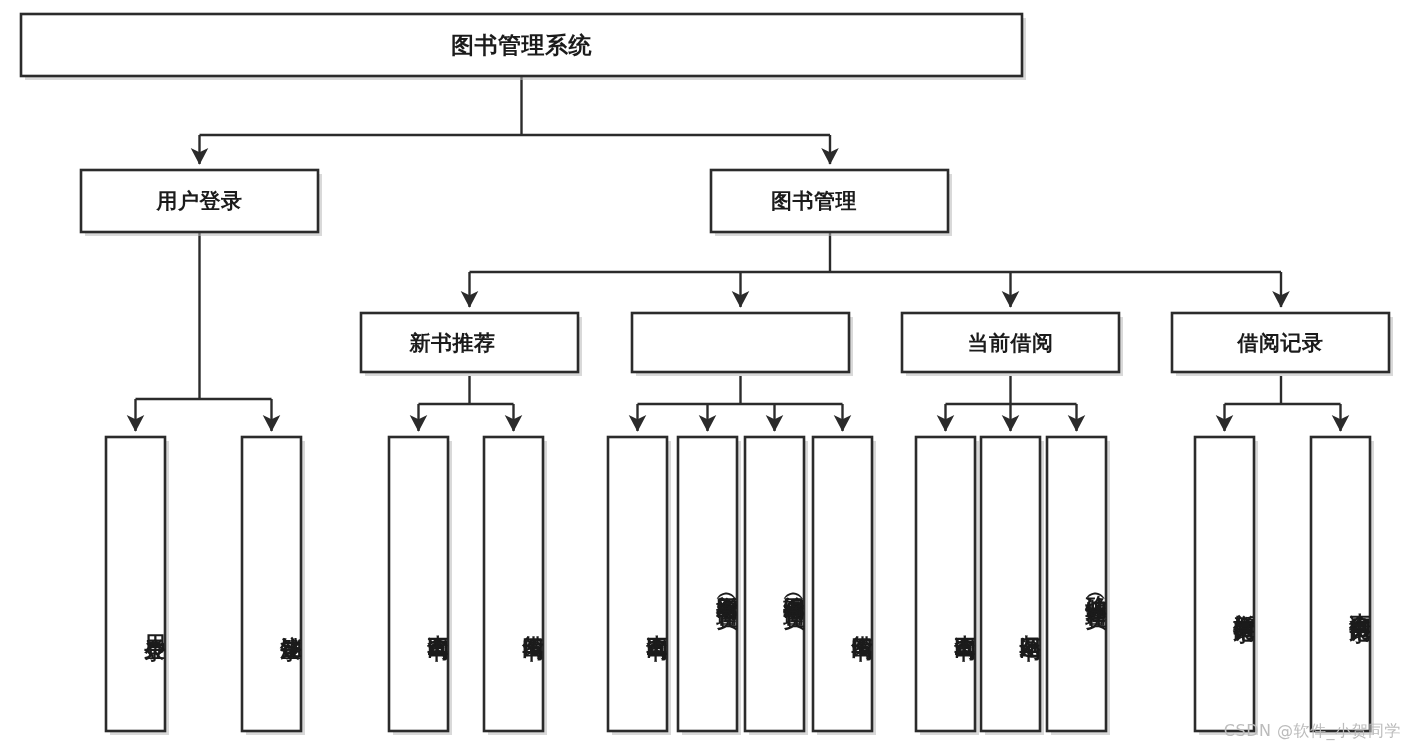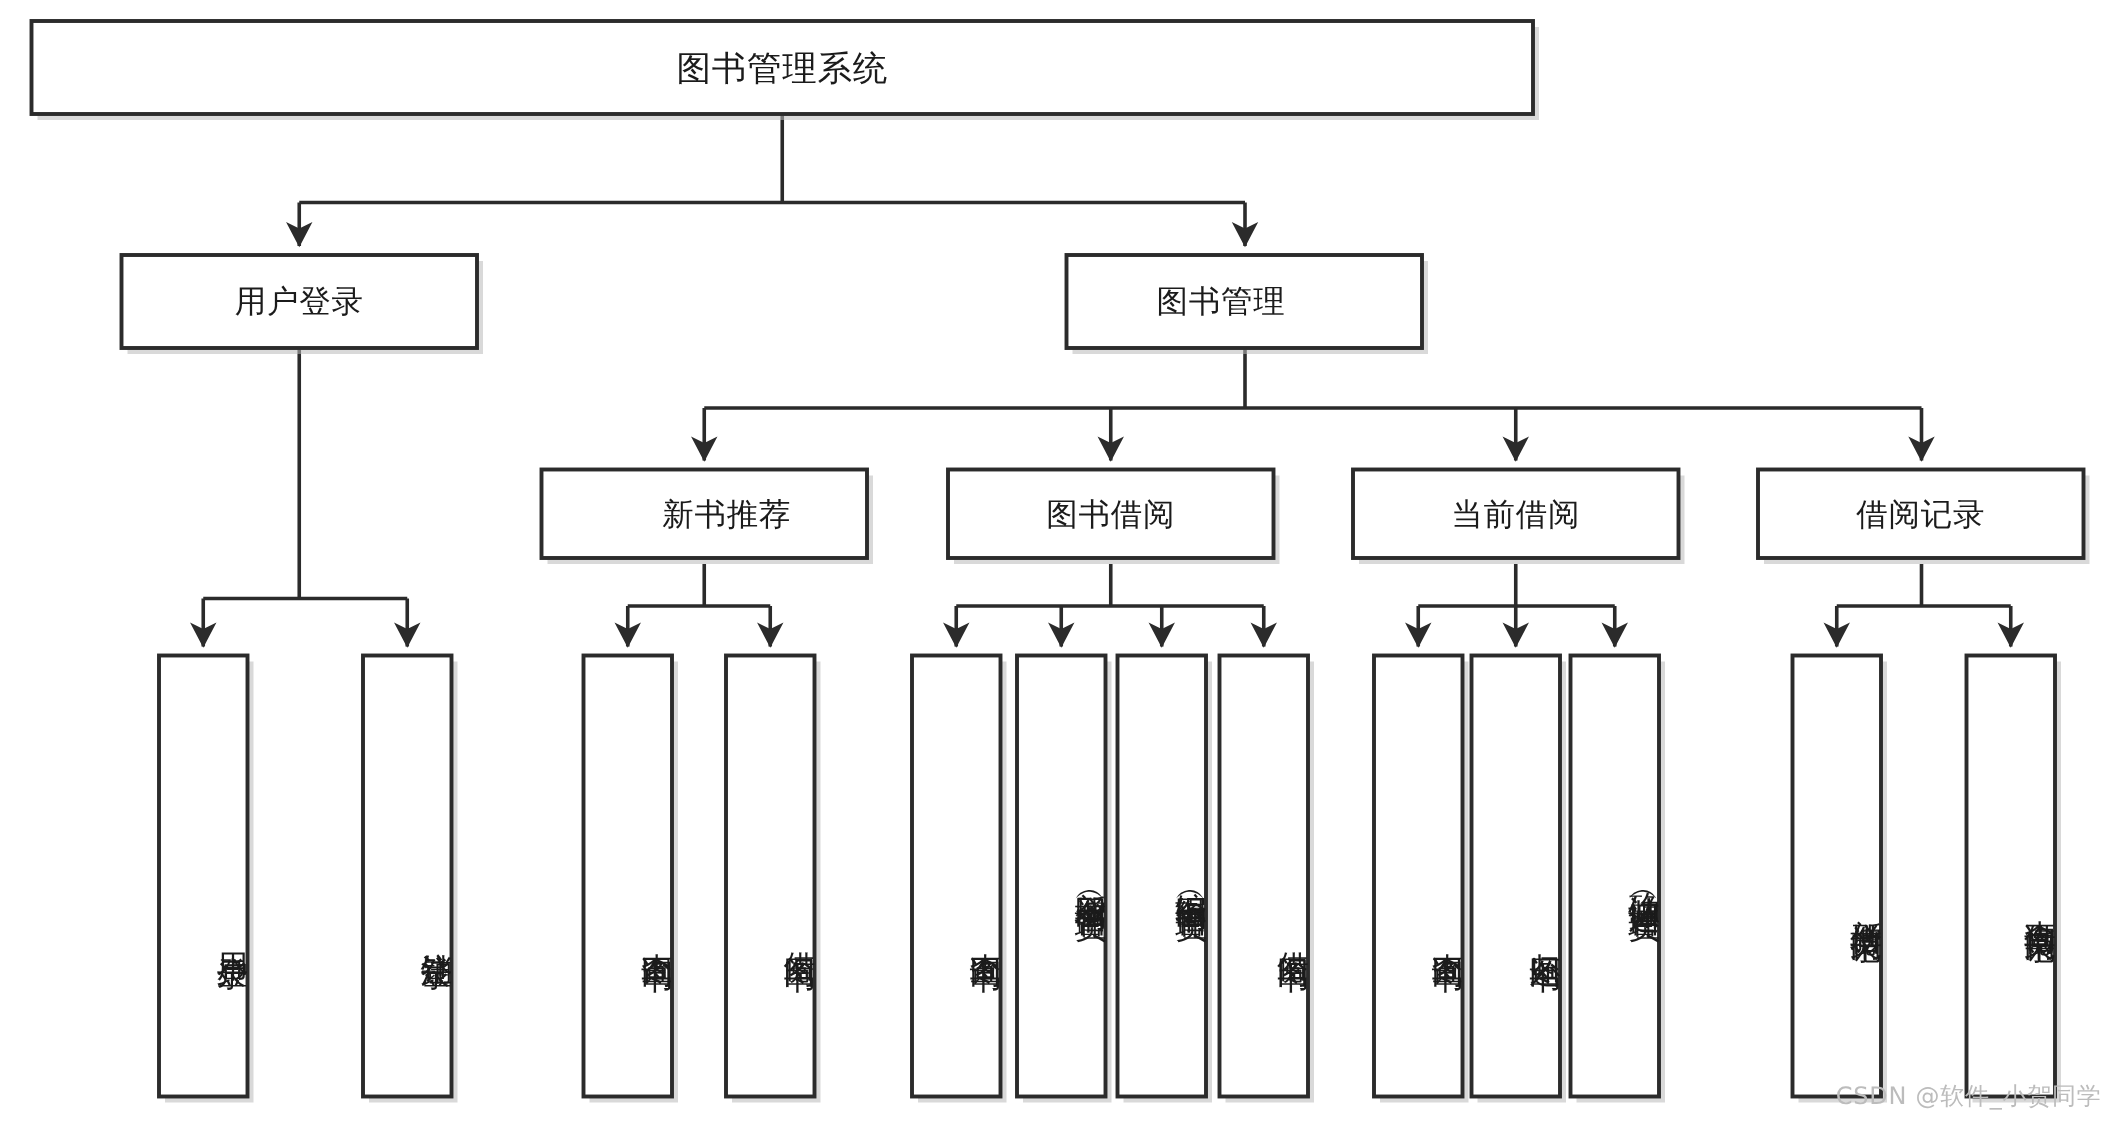--- a/index.html
+++ b/index.html
@@ -49,20 +49,21 @@
     position: absolute;
     box-sizing: border-box;
     display: flex;
     align-items: center;
     justify-content: center;
     color: #1b1b1b;
     font-size: 21px;
     letter-spacing: 0.5px;
     pointer-events: none;
     text-align: center;
+    font-weight: bold;
   }
   .node-label.vertical {
     writing-mode: vertical-rl;
     text-orientation: upright;
     letter-spacing: 2px;
     font-size: 21px;
     line-height: 1;
     align-items: flex-start;
     justify-content: center;
     padding-top: 4px;
@@ -199,22 +200,21 @@
       <rect class="node-shadow" x="1315" y="441" width="59" height="294"></rect>
       <rect class="node-box" x="1311" y="437" width="59" height="294"></rect>
     </g>
   </svg>
 
   <div class="node-label" style="left:21px; top:14px; width:1001px; height:62px; font-size:23px;">图书管理系统</div>
 
   <div class="node-label" style="left:81px; top:170px; width:237px; height:62px;">用户登录</div>
   <div class="node-label" style="left:711px; top:170px; width:206px; height:62px;">图书管理</div>
 
-  <div class="node-label" style="left:376px; top:313px; width:217px; height:59px;">新书推荐</div>
-  <div class="node-label" style="left:632px; top:313px; width:217px; height:59px;">图书借阅</div>
+  <div class="node-label" style="left:344px; top:313px; width:217px; height:59px;">新书推荐</div>
   <div class="node-label" style="left:902px; top:313px; width:217px; height:59px;text-align:right;">当前借阅</div>
   <div class="node-label" style="left:1172px; top:313px; width:217px; height:59px;">借阅记录</div>
 
   <div class="node-label vertical" style="left:106px; top:437px; width:59px; height:294px; padding-top:76px;">用户登录</div>
   <div class="node-label vertical" style="left:242px; top:437px; width:59px; height:294px; padding-top:76px;">注销登录</div>
 
   <div class="node-label vertical" style="left:389px; top:437px; width:59px; height:294px; padding-top:76px;">查询图书</div>
   <div class="node-label vertical" style="left:484px; top:437px; width:59px; height:294px; padding-top:76px;">借阅图书</div>
 
   <div class="node-label vertical" style="left:608px; top:437px; width:59px; height:294px; padding-top:76px;">查询图书</div>

